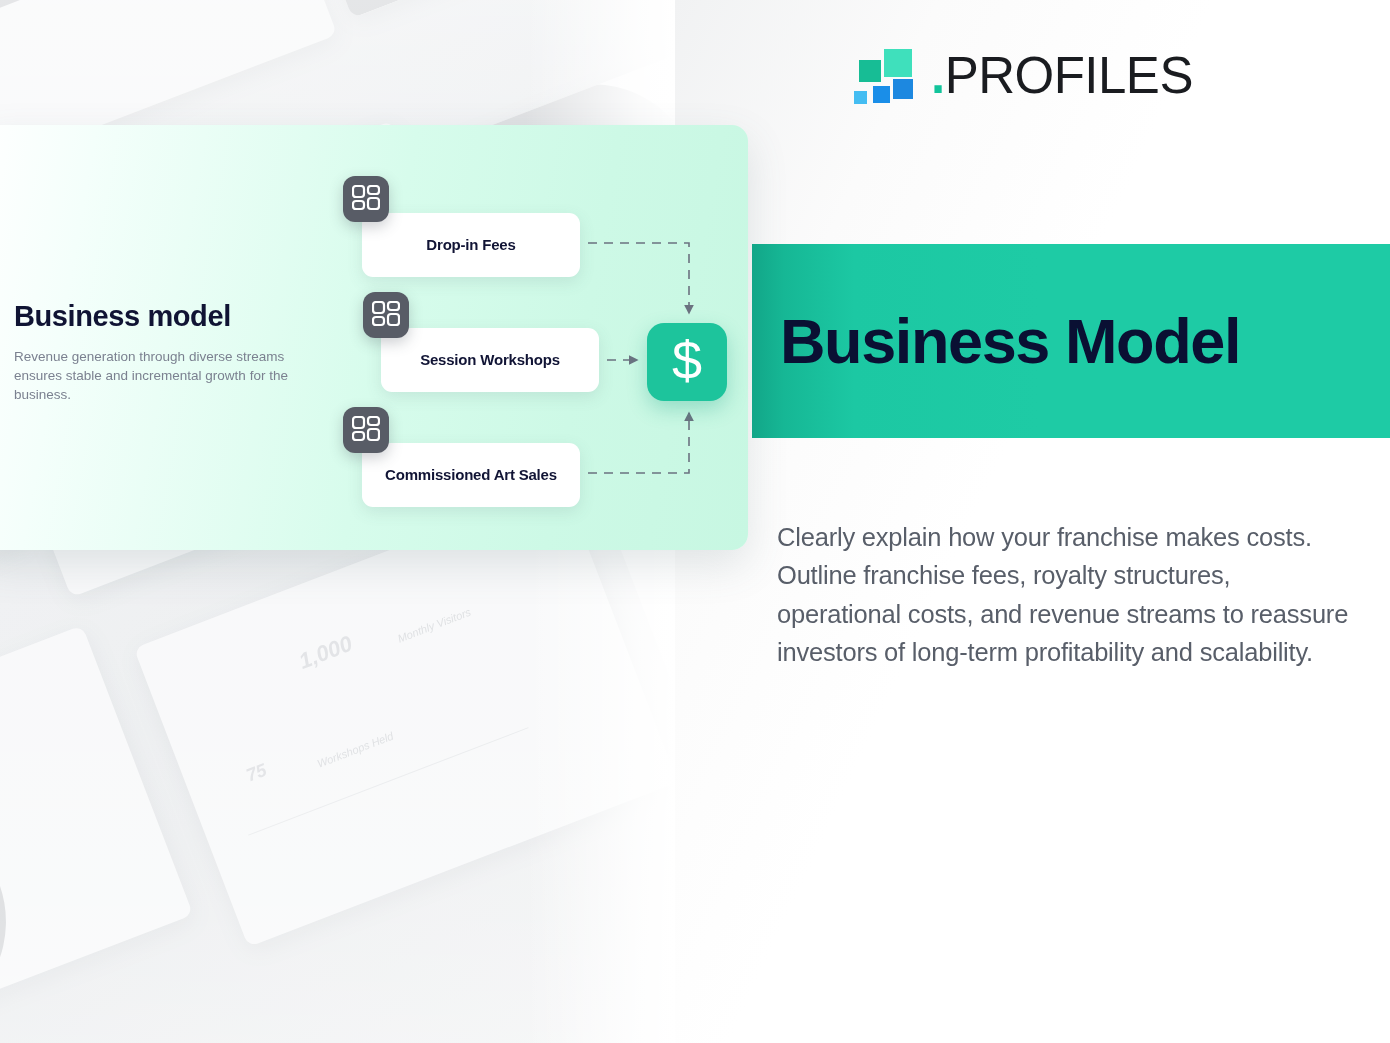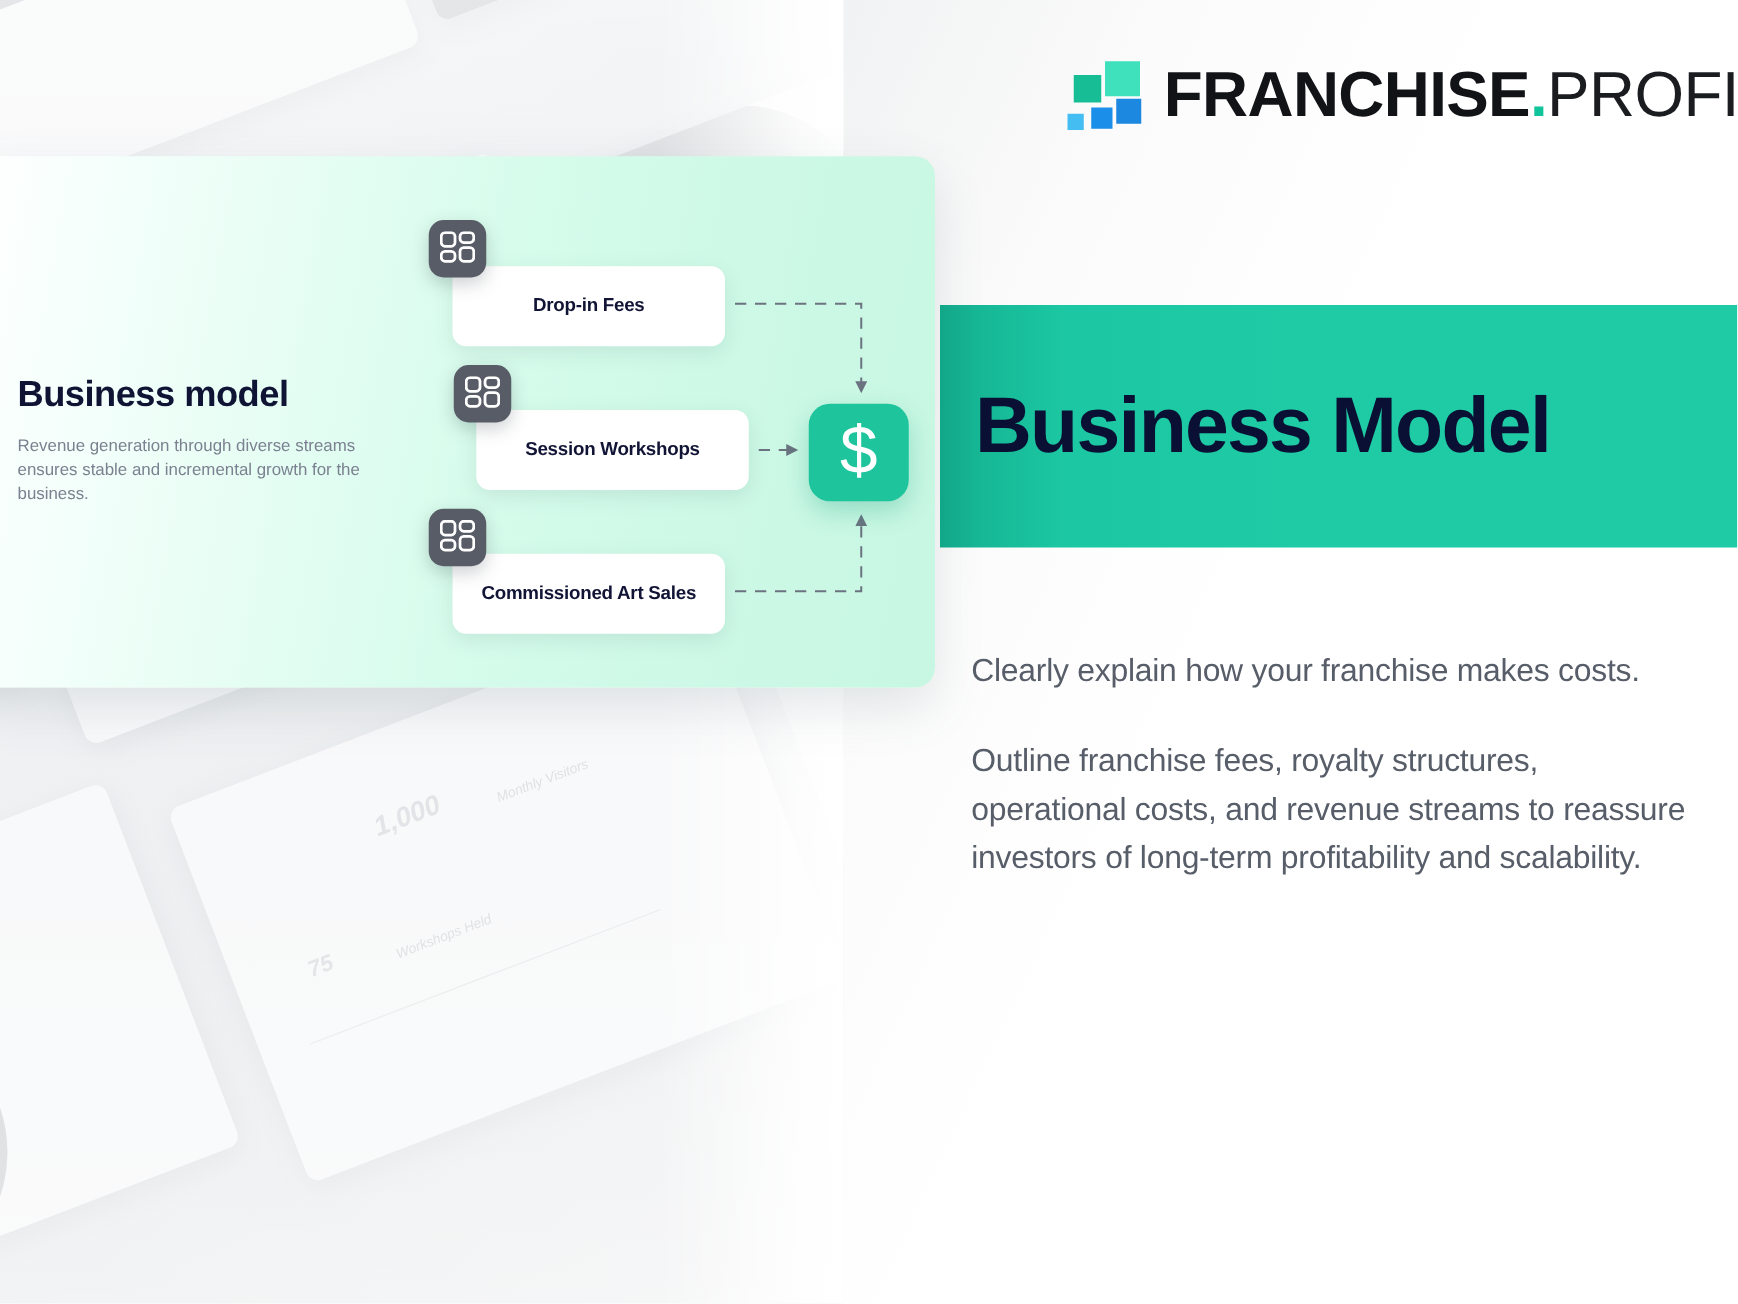--- a/index.html
+++ b/index.html
@@ -259,21 +259,21 @@
     position: absolute;
     left: 777px; top: 518px;
     width: 575px;
   }
   .body-copy p {
     font-size: 25.5px;
     line-height: 1.5;
     color: #585e69;
     letter-spacing: -0.2px;
   }
-  .body-copy p + p { margin-top: 34px; }
+  .body-copy p + p { }
 </style>
 </head>
 <body>
 
 <div class="stage">
 
   <div class="bg-mosaic">
     <div class="bg-rot">
 
       <div class="bg-slide" style="left:330px; top:-30px; width:420px; height:330px;">
@@ -335,21 +335,20 @@
 
   <div class="logo">
     <div class="logo-mark">
       <i class="lm-a"></i>
         <i class="lm-b"></i>
         <i class="lm-c"></i>
         <i class="lm-d"></i>
         <i class="lm-e"></i>
     </div>
     <div class="logo-word">
-      <span class="lw-bold">FRANCHISE</span>
       <span class="lw-dot">.</span>
       <span class="lw-thin">PROFILES</span>
     </div>
   </div>
 
   <div class="mint-card">
 
     <div class="mc-heading">Business model</div>
     <div class="mc-sub">Revenue generation through diverse streams ensures stable and incremental growth for the business.</div>
 

